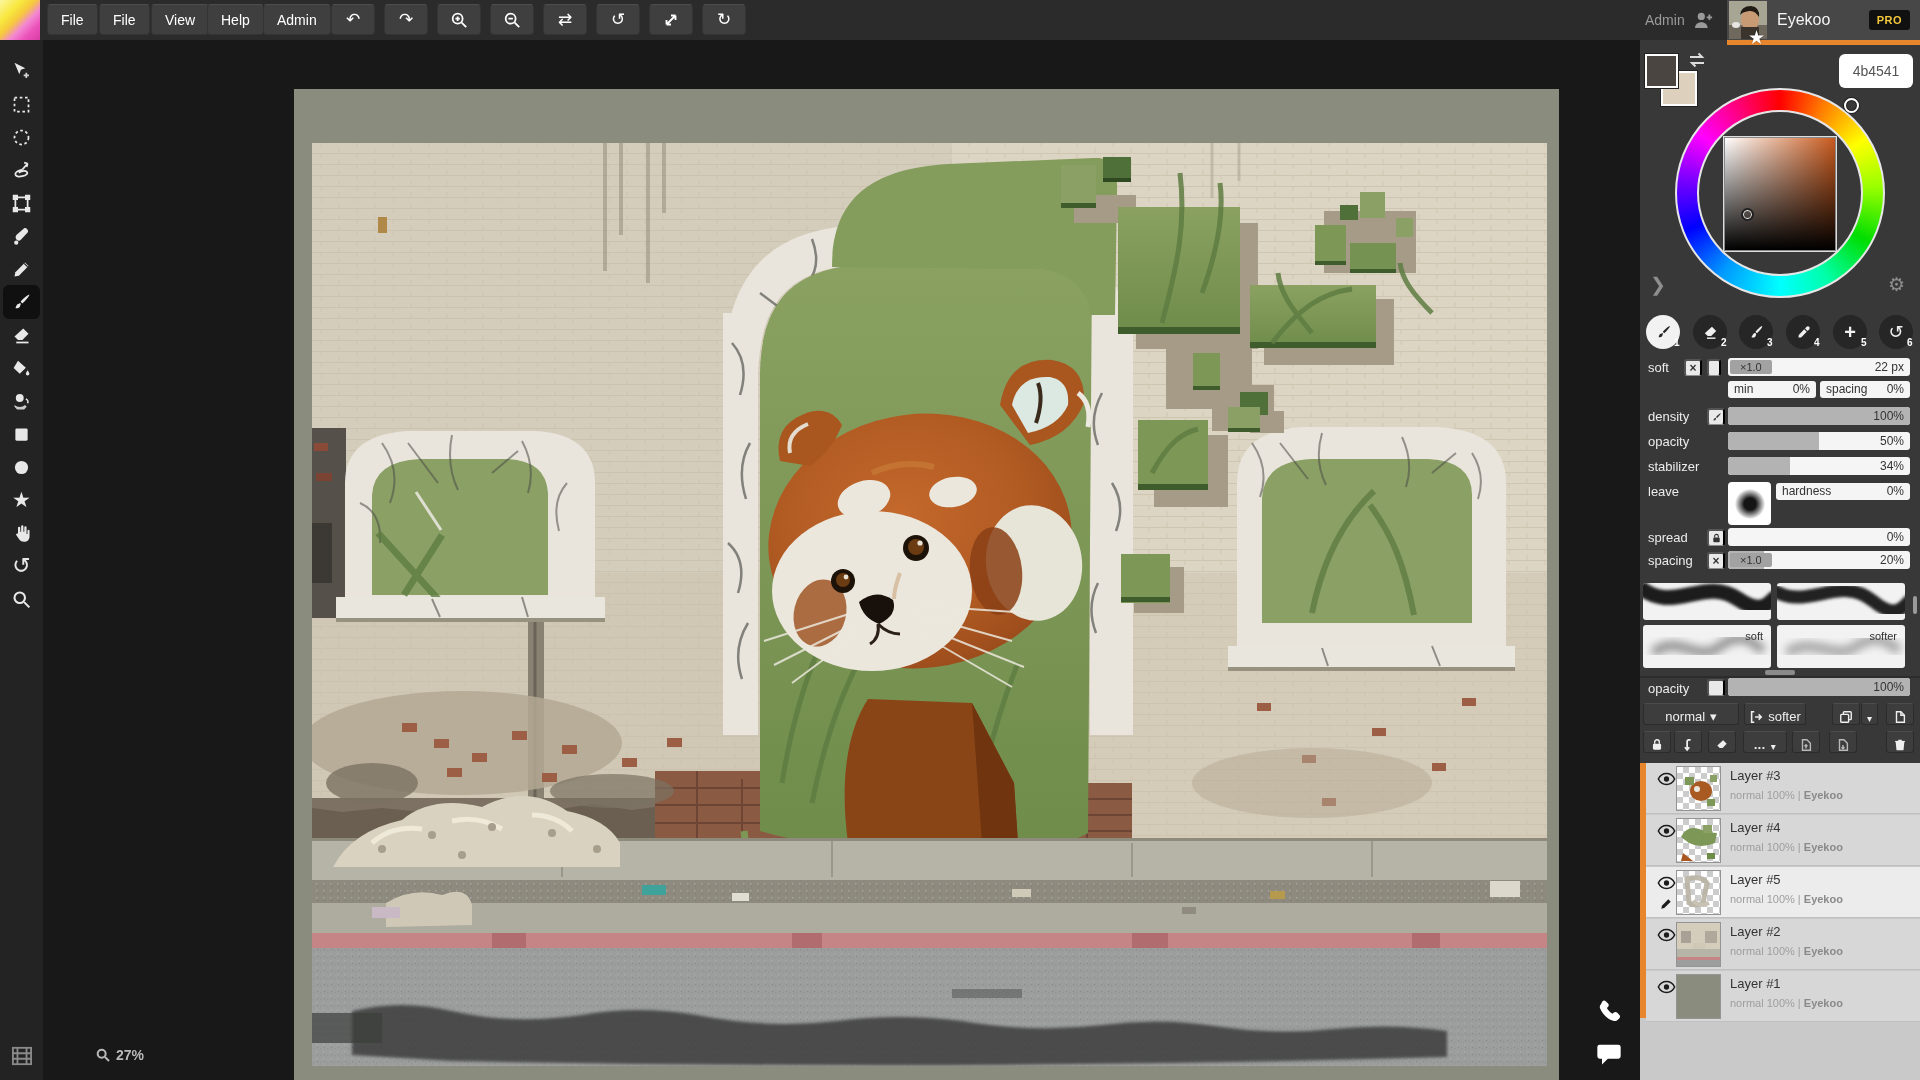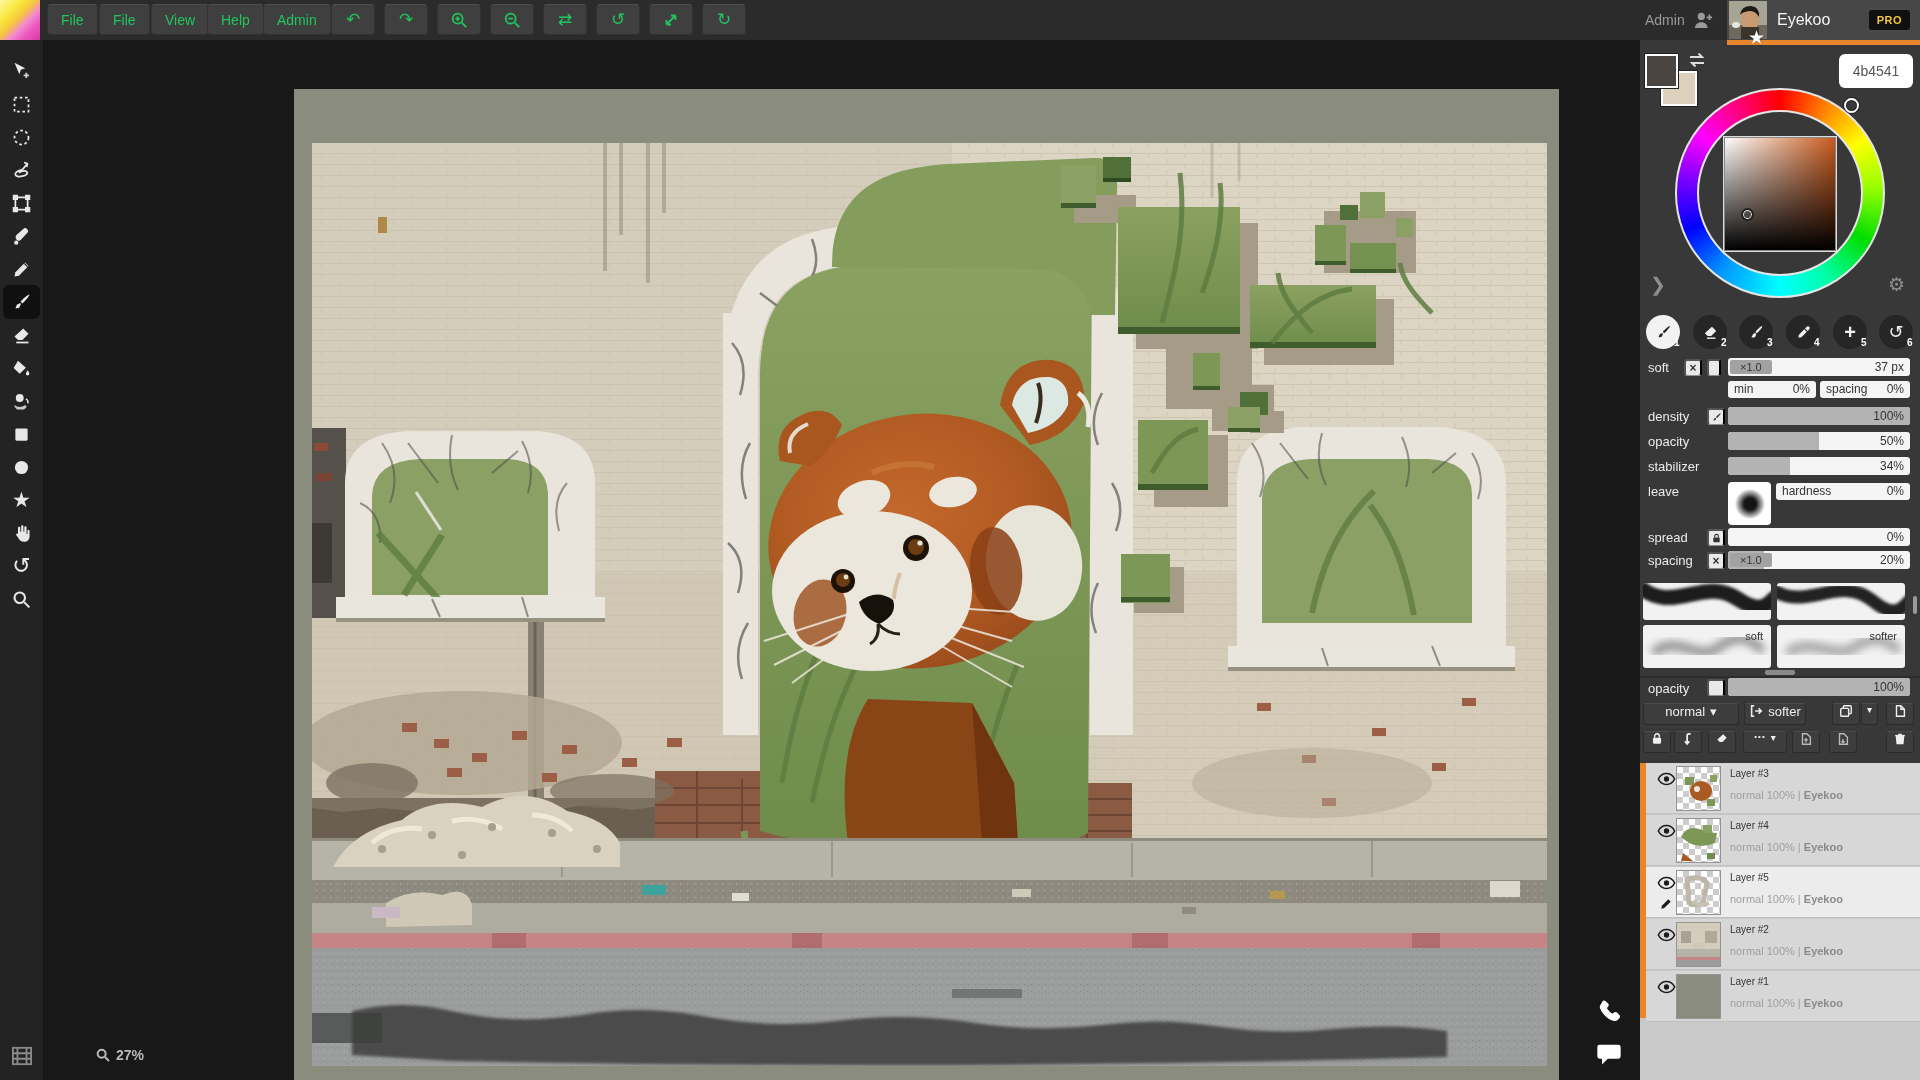--- a/index.html
+++ b/index.html
@@ -6,21 +6,21 @@
   html,body { width:1920px; height:1080px; overflow:hidden; background:#181818;
     font-family:"Liberation Sans","DejaVu Sans",sans-serif; }
   .abs { position:absolute; }
   #page { position:relative; width:1920px; height:1080px; }
 
   
   #topbar { left:0; top:0; width:1920px; height:40px; background:#2b2b2b; z-index:30; }
   #logo { left:0; top:0; width:40px; height:40px;
     background:linear-gradient(135deg,#fdf6a0 0%,#f8e83e 28%,#f6c93d 45%,#f287d2 62%,#ec54bb 78%,#d83ba6 100%); }
   .tb-btn { height:31px; top:4px; background:#3f3f3f; border:1px solid #343434; border-top-color:#4d4d4d;
-    border-radius:4px; color:#22c55e; font-size:14px; display:flex; align-items:center; justify-content:center;
+    border-radius:4px; color:#ffffff; font-size:14px; display:flex; align-items:center; justify-content:center;
     padding:0 13px; cursor:default; }
   .tb-ico { width:44px; padding:0; font-size:17px; }
   .tb-ico svg { width:18px; height:18px; }
   #invite { color:#9a9a9a; font-size:14px; display:flex; align-items:center; gap:8px; top:0; height:40px; }
   #userchip { left:1727px; top:0; width:193px; height:45px; background:#474747;
     border-bottom:5px solid #e8862e; display:flex; align-items:center; }
   #avatar { width:38px; height:38px; margin-left:2px; background:#9aa08e; position:relative; overflow:hidden; }
   #username { color:#f4f4f4; font-size:16px; margin-left:10px; flex:1; }
   #probadge { background:#101010; color:#f3c73c; font-weight:bold; font-size:11px; letter-spacing:.5px;
     border-radius:3px; padding:4px 8px; margin-right:10px; }
@@ -81,28 +81,28 @@
   #shapedot { width:30px; height:30px; border-radius:50%;
     background:radial-gradient(circle,#141414 0%,#141414 28%,rgba(20,20,20,0) 72%); }
 
   .ptile { position:absolute; width:128px; background:#f2f2f2; border-radius:3px; overflow:hidden; }
   .ptile .plname { position:absolute; top:5px; right:8px; font-size:11px; color:#333; }
   #scrollpill { left:273px; top:556px; width:4px; height:18px; background:#9a9a9a; border-radius:2px; }
   #draghandle { left:125px; top:630px; width:30px; height:5px; background:#8a8a8a; border-radius:2px; }
   .divider { position:absolute; left:0; width:280px; height:2px; background:#2c2c2c; }
 
   .dk-btn { position:absolute; height:22px; background:#3d3d3d; border:1px solid #2b2b2b; border-top-color:#4c4c4c;
-    border-radius:3px; color:#efefef; font-size:13px; display:flex; align-items:flex-start; justify-content:center; gap:5px; }
+    border-radius:3px; color:#efefef; font-size:13px; display:flex; align-items:flex-end; justify-content:center; gap:5px; }
   .dk-btn svg { width:14px; height:14px; }
 
   #layerwrap { left:0; top:723px; width:280px; height:317px; background:#c9c9c9; overflow:hidden; }
   #selbar { left:0; top:0; width:6px; height:255px; background:#e8862e; z-index:2; }
   .lrow { position:absolute; left:6px; width:274px; height:51px; background:#d7d7d7; border-bottom:1px solid #c0c0c0; }
   .lrow.sel { background:#ececec; }
-  .lrow .lname { position:absolute; left:84px; top:5px; font-size:10px; color:#333; }
+  .lrow .lname { position:absolute; left:84px; top:5px; font-size:13px; color:#333; }
   .lrow .lmeta { position:absolute; left:84px; top:26px; font-size:11px; color:#9e9e9e; }
   .lrow .lmeta b { color:#8a8a8a; }
   .lthumb { position:absolute; left:30px; top:3px; width:45px; height:45px; border:1px solid #949494;
     background-image:linear-gradient(45deg,#ccc 25%,transparent 25%,transparent 75%,#ccc 75%),
       linear-gradient(45deg,#ccc 25%,#fff 25%,#fff 75%,#ccc 75%);
     background-size:12px 12px; background-position:0 0,6px 6px; overflow:hidden; }
   .eye { position:absolute; left:11px; top:9px; width:19px; height:14px; color:#1c1c1c; }
   .pencil { position:absolute; left:13px; top:30px; width:14px; height:14px; color:#1c1c1c; }
 </style>
 </head>
@@ -572,21 +572,21 @@
     <div class="slot" style="left:239px">
       <span style="font-size:18px; line-height:1">↺</span>
       </div>
     <span class="slotnum abs" style="left:267px">6</span>
 
     <span class="plabel" style="left:8px; top:320px">soft</span>
     <button class="mini-btn" style="left:44px; top:319px">×</button>
     <button class="mini-btn" style="left:67px; top:319px; width:14px"></button>
     <div class="slider" style="top:318px">
       <span class="chip">×1.0</span>
-      <span class="sval">37 px</span>
+      <span class="sval">22 px</span>
     </div>
 
     <div class="field" style="left:88px; top:341px; width:88px">
       <span class="fl">min</span>
       <span class="fv">0%</span>
     </div>
     <div class="field" style="left:180px; top:341px; width:90px">
       <span class="fl">spacing</span>
       <span class="fv">0%</span>
     </div>

